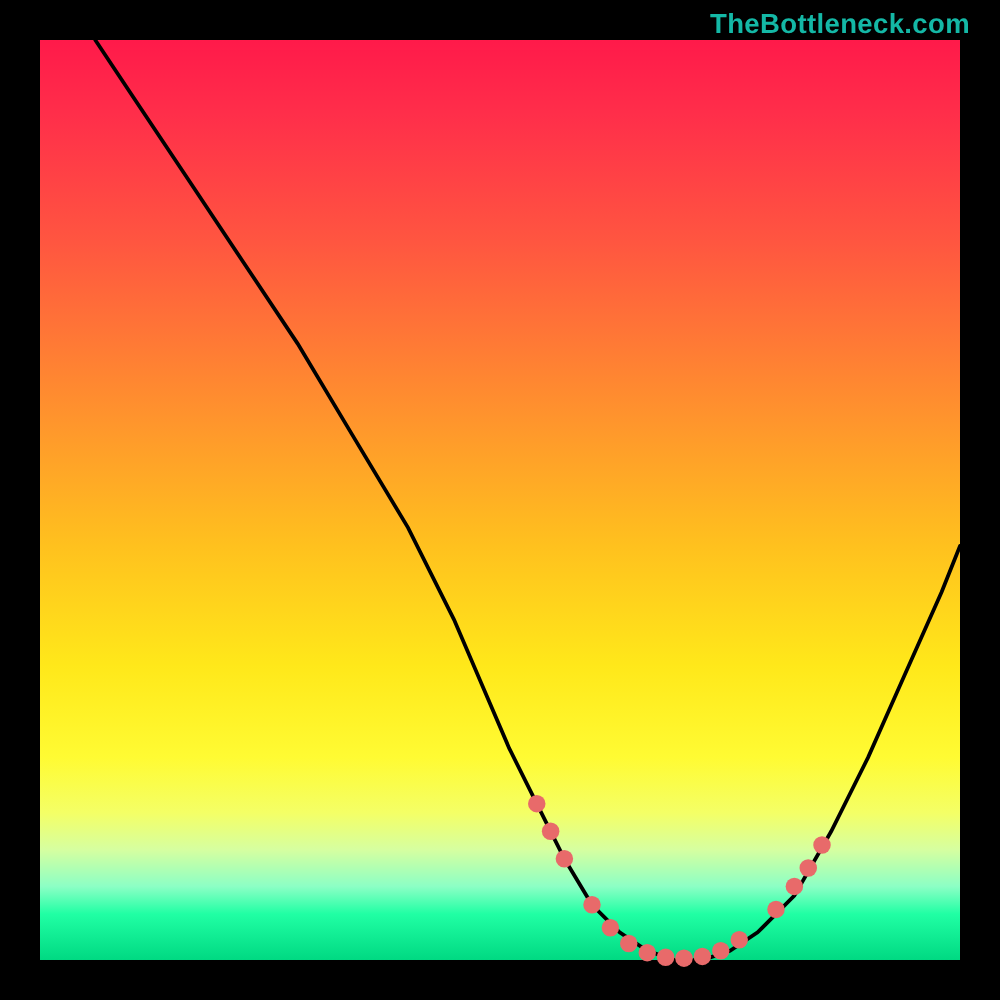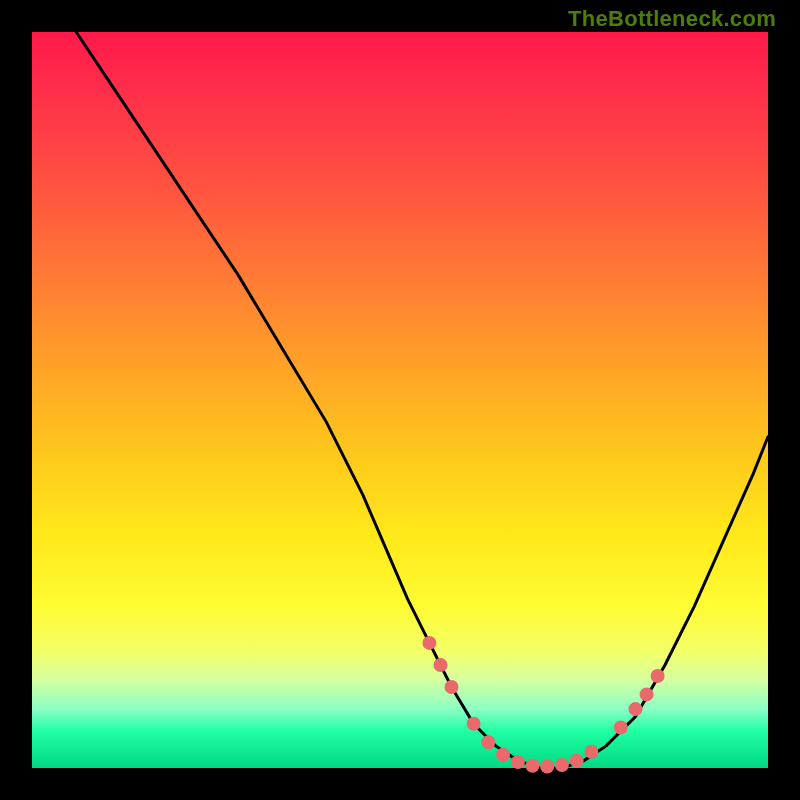--- a/index.html
+++ b/index.html
@@ -38,21 +38,21 @@
       #d6ffa0 88%,
       #8cffc5 92%,
       #20ffa4 95%,
       #00d982 100%
     );
   }
   .watermark {
     position: absolute;
     top: 6px;
     right: 24px;
-    color: #4d7c0f;
+    color: #14b8a6;
     font-size: 22px;
     font-weight: 600;
     letter-spacing: 0.3px;
     user-select: none;
   }
   svg.curve {
     position: absolute;
     left: 0;
     top: 0;
     width: 736px;

